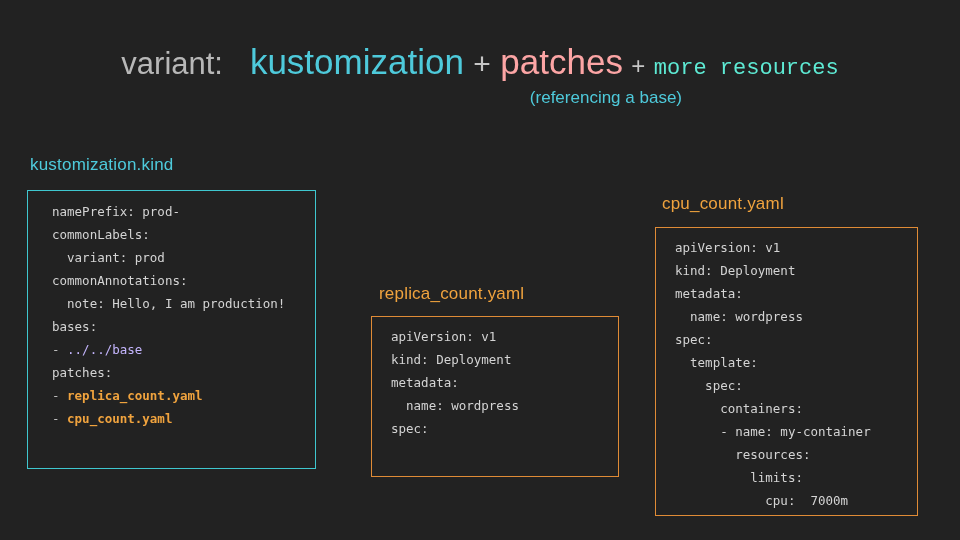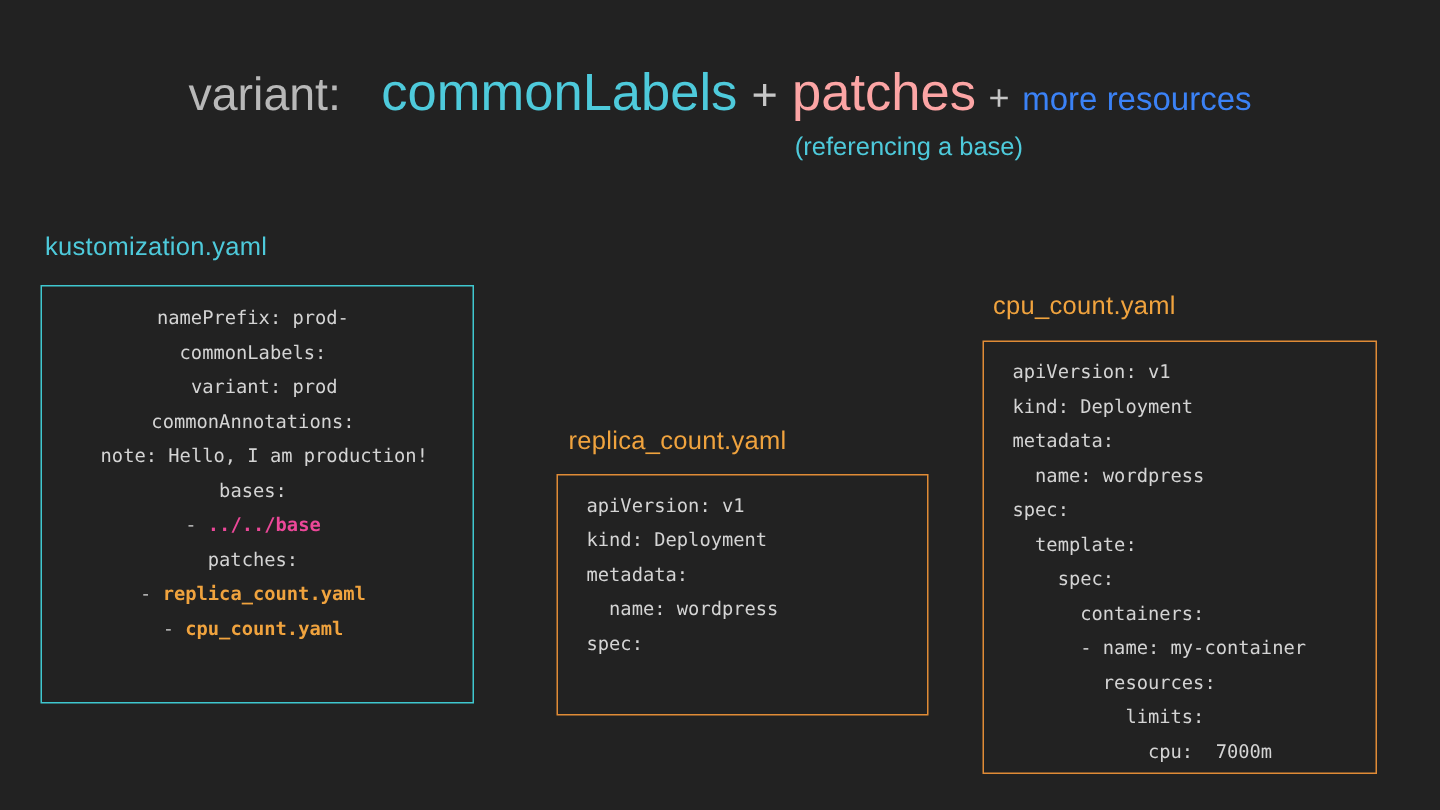--- a/index.html
+++ b/index.html
@@ -46,21 +46,22 @@
     font-size: 35px;
     color: #fca5a5;
   }
   .t-plus2 {
     font-size: 24px;
     color: #c6c6c6;
     padding: 0 4px;
   }
   .t-more {
     font-size: 22px;
-    color: #3b82f6;
+    color: #5eead4;
+    font-family: Liberation Mono, monospace;
   }
   #subtitle {
     position: absolute;
     left: 0;
     top: 88px;
     width: 768px;
     text-align: right;
     font-size: 17px;
     color: #4ecadb;
   }
@@ -82,31 +83,31 @@
     font-family: "DejaVu Sans Mono", "Liberation Mono", monospace;
     font-size: 12.5px;
     color: #d4d4d4;
     white-space: pre;
   }
   .code-line {
     height: 23px;
     line-height: 23px;
     white-space: pre;
   }
-  .accent-cyan { color: #ec4899; font-weight: bold; }
+  .accent-cyan { color: #c4b5fd; font-weight: normal; }
   .accent-orange { color: #f0a33e; font-weight: bold; }
   .dash { color: #bdbdbd; font-weight: normal; }
 
   
   #label-kustomization { left: 30px; top: 155px; color: #4ecadb; }
   #box-kustomization {
     left: 27px; top: 190px; width: 289px; height: 279px;
     border-color: #3fc7cf;
   }
-  #code-kustomization { position: absolute; left: 24px; top: 9px; text-align: center; }
+  #code-kustomization { position: absolute; left: 24px; top: 9px; }
 
   
   #label-replica { left: 379px; top: 284px; color: #f0a33e; }
   #box-replica {
     left: 371px; top: 316px; width: 248px; height: 161px;
     border-color: #e08b36;
   }
   #code-replica { position: absolute; left: 19px; top: 8px; }
 
   
@@ -117,32 +118,32 @@
   }
   #code-cpu { position: absolute; left: 19px; top: 8px; }
 </style>
 </head>
 <body>
 
 <div id="title-block">
   <div id="title-line">
     <span class="t-overlay">variant:</span>
     <span class="t-gap"></span>
-    <span class="t-kustomization">commonLabels</span>
+    <span class="t-kustomization">kustomization</span>
     <span class="t-plus">+</span>
     <span class="t-patches">patches</span>
     <span class="t-plus2">+</span>
     <span class="t-more">more resources</span>
   </div>
 </div>
 <div id="subtitle">
   <span id="subtitle-inner">(referencing a base)</span>
 </div>
 
-<div class="panel-label" id="label-kustomization">kustomization.yaml</div>
+<div class="panel-label" id="label-kustomization">kustomization.kind</div>
 <div class="panel-box" id="box-kustomization">
   <div class="code" id="code-kustomization"><div class="code-line">namePrefix: prod-</div><div class="code-line">commonLabels:</div><div class="code-line">  variant: prod</div><div class="code-line">commonAnnotations:</div><div class="code-line">  note: Hello, I am production!</div><div class="code-line">bases:</div><div class="code-line"><span class="dash">- </span><span class="accent-cyan">../../base</span></div><div class="code-line">patches:</div><div class="code-line"><span class="dash">- </span><span class="accent-orange">replica_count.yaml</span></div><div class="code-line"><span class="dash">- </span><span class="accent-orange">cpu_count.yaml</span></div></div>
 </div>
 
 <div class="panel-label" id="label-replica">replica_count.yaml</div>
 <div class="panel-box" id="box-replica">
   <div class="code" id="code-replica"><div class="code-line">apiVersion: v1</div><div class="code-line">kind: Deployment</div><div class="code-line">metadata:</div><div class="code-line">  name: wordpress</div><div class="code-line">spec:</div></div>
 </div>
 
 <div class="panel-label" id="label-cpu">cpu_count.yaml</div>

